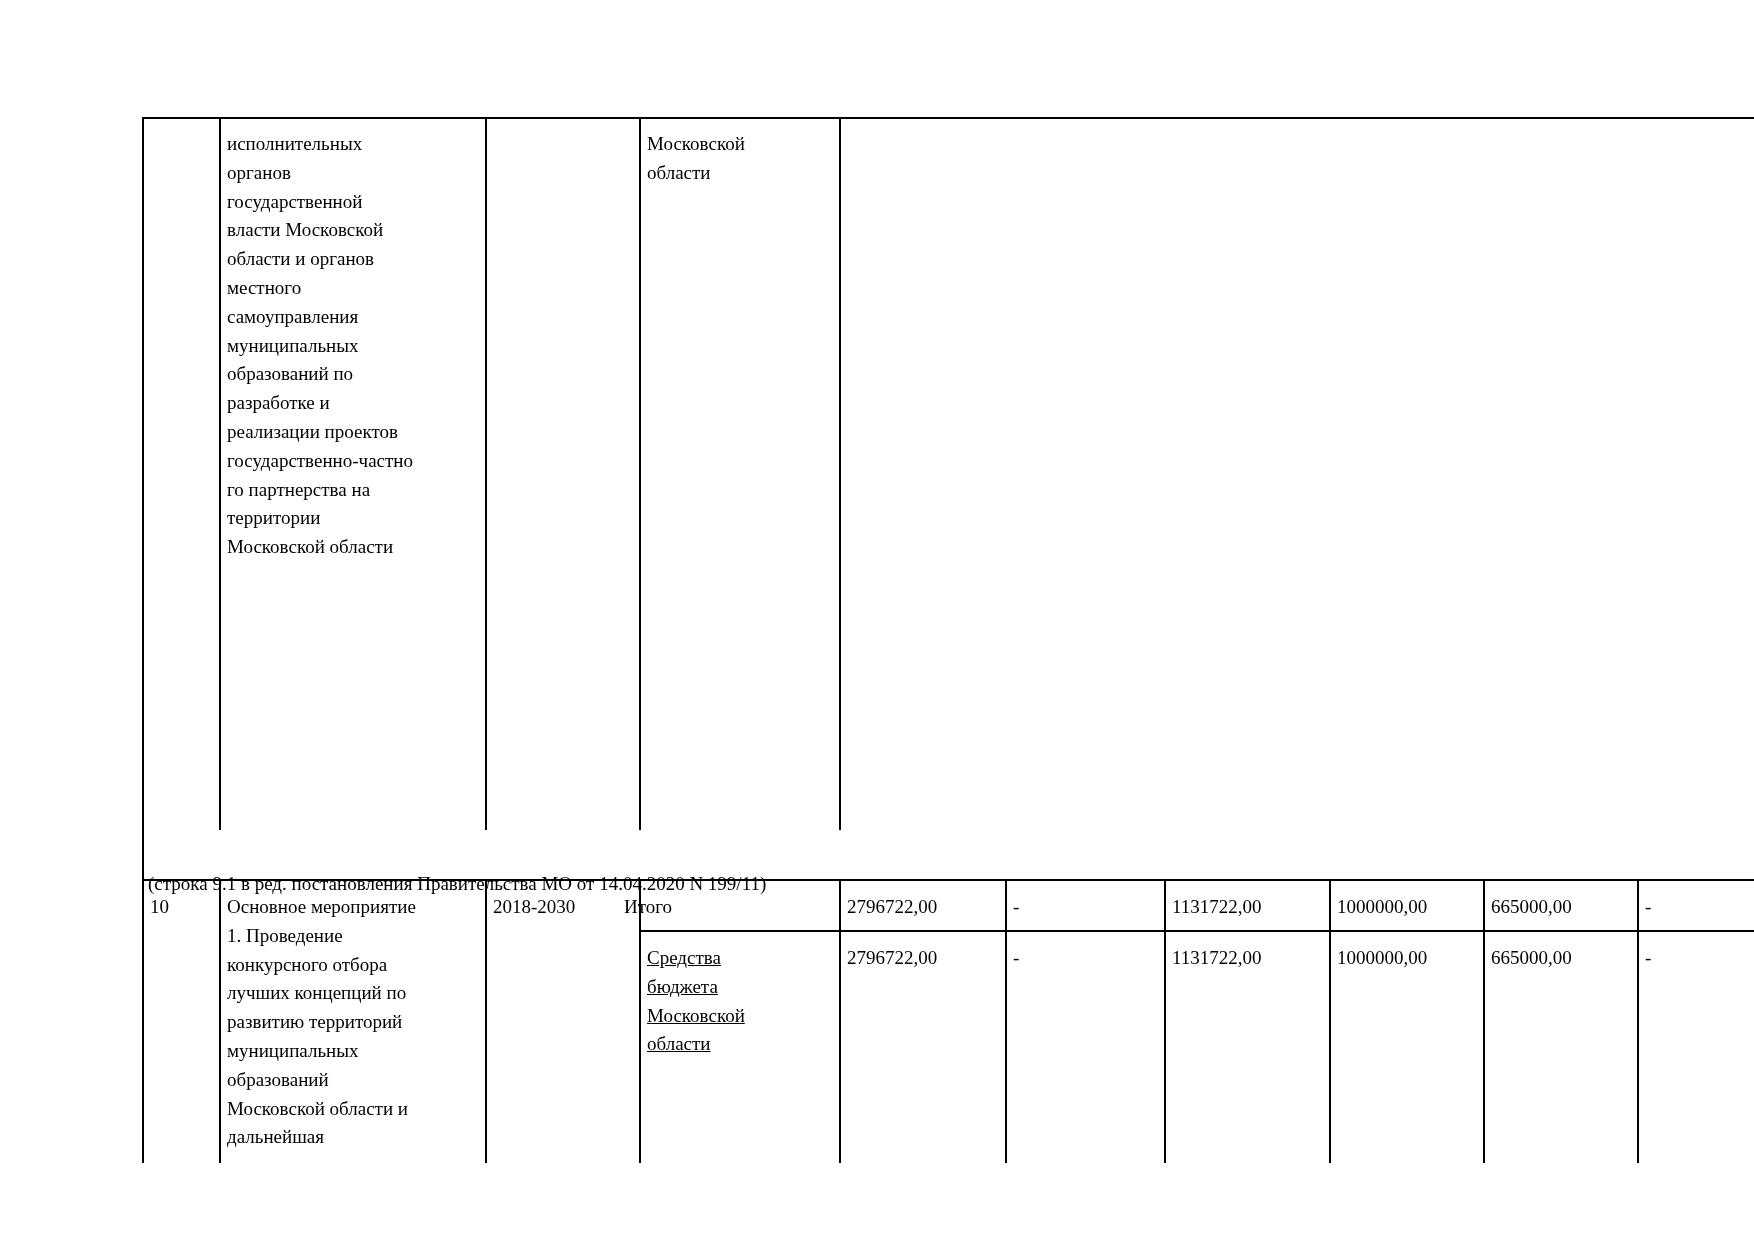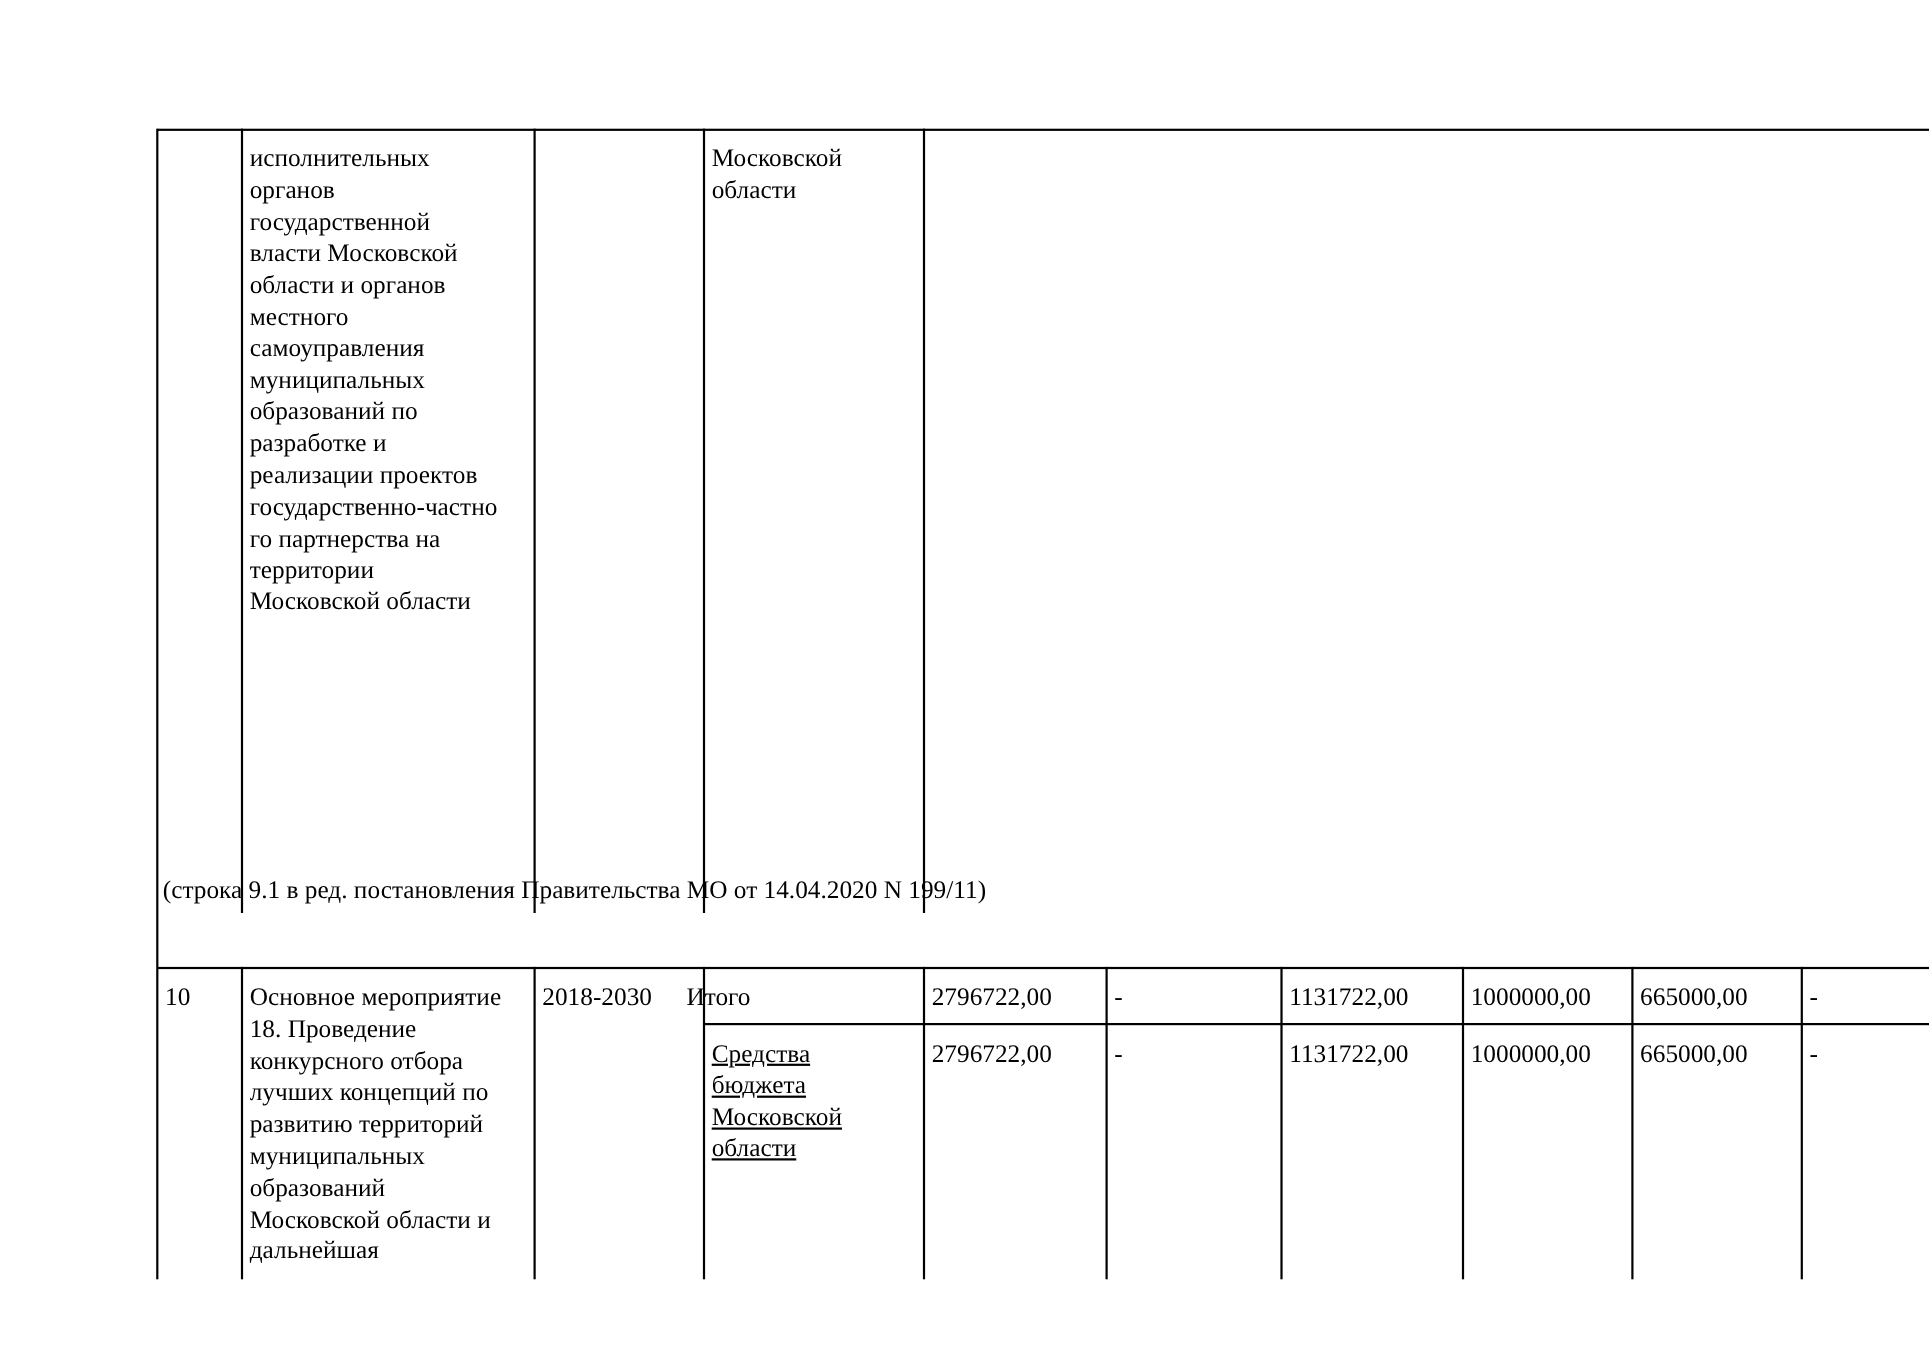--- a/index.html
+++ b/index.html
@@ -1,21 +1,21 @@
 <!DOCTYPE html>
 <html><head>
 <meta charset="utf-8">
 <style>
   html, body { margin: 0; padding: 0; background: #ffffff; }
   body { width: 1754px; height: 1240px; position: relative; overflow: hidden;
          font-family: "Liberation Serif", "DejaVu Serif", serif; color: #000; }
   .line { position: absolute; background: #000; }
   .h { height: 2px; }
   .v { width: 2px; }
-  .cell { position: absolute; font-size: 23px; line-height: 28.8px; white-space: pre-line; }
+  .cell { position: absolute; font-size: 19px; line-height: 28.8px; white-space: pre-line; }
 </style>
 </head>
 <body>
 
 <div>
 
   <div class="line h" style="left:143px; top:117px; width:1611px;"></div>
   <div class="line v" style="left:142px; top:117px; height:1046px;"></div>
   <div class="line v" style="left:219px; top:117px; height:713px;"></div>
   <div class="line v" style="left:485px; top:117px; height:713px;"></div>
@@ -34,38 +34,38 @@
 разработке и
 реализации проектов
 государственно-частно
 го партнерства на
 территории
 Московской области</div>
   <div class="cell" style="left:493px; top:130px; width:144px;"></div>
   <div class="cell" style="left:647px; top:130px; width:190px;">Московской
 области</div>
 
-  <div class="cell" style="left:148px; top:795px; width:1600px; white-space:nowrap;">(строка 9.1 в ред. постановления Правительства МО от 14.04.2020 N 199/11)</div>
+  <div class="cell" style="left:148px; top:870px; width:1600px; white-space:nowrap;">(строка 9.1 в ред. постановления Правительства МО от 14.04.2020 N 199/11)</div>
 
   <div class="line h" style="left:143px; top:879px; width:1611px;"></div>
   <div class="line h" style="left:640px; top:930px; width:1114px;"></div>
 
   <div class="line v" style="left:219px; top:879px; height:284px;"></div>
   <div class="line v" style="left:485px; top:879px; height:284px;"></div>
   <div class="line v" style="left:639px; top:879px; height:284px;"></div>
   <div class="line v" style="left:839px; top:879px; height:284px;"></div>
   <div class="line v" style="left:1005px; top:879px; height:284px;"></div>
   <div class="line v" style="left:1164px; top:879px; height:284px;"></div>
   <div class="line v" style="left:1329px; top:879px; height:284px;"></div>
   <div class="line v" style="left:1483px; top:879px; height:284px;"></div>
   <div class="line v" style="left:1637px; top:879px; height:284px;"></div>
 
   <div class="cell" style="left:150px; top:893px; width:66px;">10</div>
   <div class="cell" style="left:227px; top:893px; width:256px;">Основное мероприятие
-18. Проведение
+1. Проведение
 конкурсного отбора
 лучших концепций по
 развитию территорий
 муниципальных
 образований
 Московской области и
 дальнейшая</div>
   <div class="cell" style="left:493px; top:893px; width:144px;">2018-2030</div>
 
   <div class="cell" style="left:624px; top:893px; width:190px;">Итого</div>

